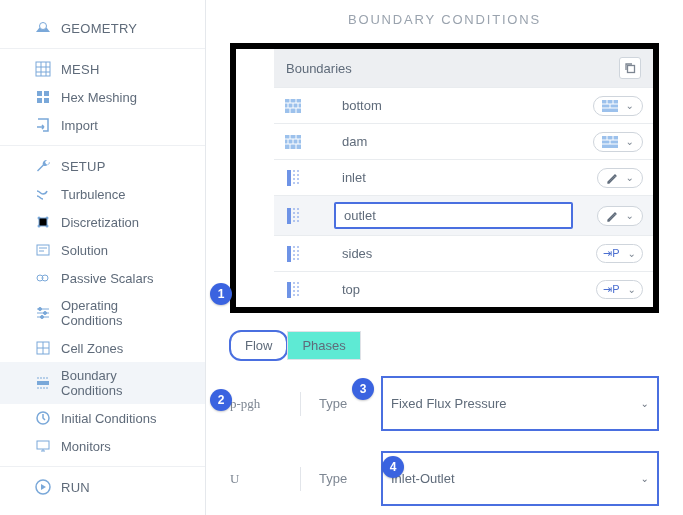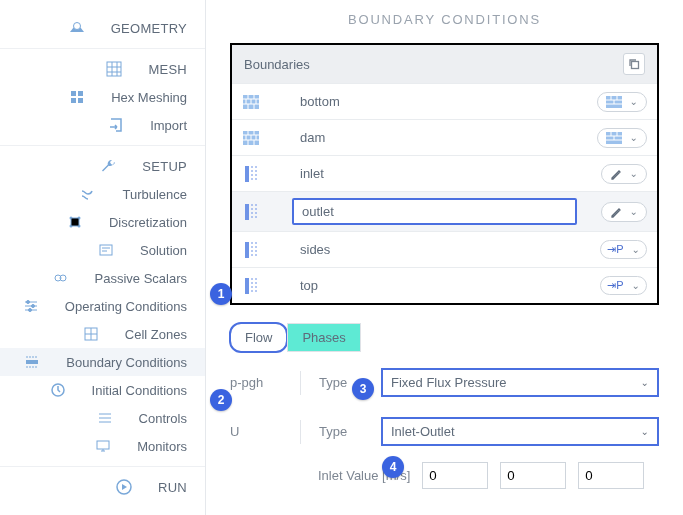--- a/index.html
+++ b/index.html
@@ -1,51 +1,51 @@
 <!DOCTYPE html>
 <html><head>
 <meta charset="utf-8">
 <style>
   * { box-sizing: border-box; margin: 0; padding: 0; }
   body { font-family: "Segoe UI", Arial, sans-serif; font-size: 13px; color: #5f6b7a; background: #fff; width: 683px; height: 515px; overflow: hidden; }
   .app { display: flex; height: 100%; }
   .sidebar { width: 206px; border-right: 1px solid #e5e8ec; padding: 8px 0; }
   .sb-section { padding: 6px 0; border-bottom: 1px solid #eef0f3; }
   .sb-section:last-child { border-bottom: none; }
-  .sb-row { display: flex; align-items: center; gap: 26px; padding: 6px 18px; cursor: pointer; justify-content: flex-end; }
+  .sb-row { display: flex; align-items: center; gap: 10px; padding: 6px 35px; cursor: pointer; }
   .sb-row.active { background: #f2f5f9; }
   .sb-head { text-transform: uppercase; letter-spacing: .02em; }
   .sb-icon { width: 16px; height: 16px; color: #7aa8d9; display:flex; align-items:center; justify-content:center; }
   .main { flex: 1; display: flex; flex-direction: column; }
   .page-title { text-align: center; letter-spacing: .14em; color: #9aa3ae; padding: 12px 0 16px; font-size: 13px; }
   .content { padding: 0 24px 20px 24px; position: relative; }
-  .panel { border: 2px solid #000000; }
+  .panel { border: 6px solid #000000; padding-left: 38px; }
   .panel-head { background: #edeff2; padding: 8px 12px; display: flex; align-items: center; justify-content: space-between; }
   .copy-btn { width: 22px; height: 22px; border: 1px solid #cfd5dc; background: #fff; border-radius: 3px; display:flex;align-items:center;justify-content:center; cursor:pointer; }
   .b-row { display: flex; align-items: center; padding: 6px 10px; border-top: 1px solid #e9ecef; gap: 24px; }
   .b-row:first-of-type { border-top: none; }
   .b-row.sel .b-label { border: 2px solid #4a6fe0; background:#fff; }
   .b-row.sel { background: #f3f5f8; }
   .b-icon { width: 18px; height: 18px; margin-right: 8px; display:flex;align-items:center;justify-content:center; }
   .b-icon.wall { color:#6fa6e0; }
   .b-icon.patch { color:#5682e2; }
   .b-label { flex: 1; padding: 4px 8px; border-radius: 2px; }
   .b-actions { display: flex; gap: 4px; align-items:center; }
   .pill { display:flex; align-items:center; gap:8px; padding: 3px 8px; border:1px solid #cfd5dc; border-radius: 14px; background:#fff; cursor:pointer; }
   .pill.pRow { padding: 2px 6px; font-size:11px; color:#4b6fd0; }
   .pill .chev { font-size: 10px; color:#7c8692; }
   .tabs { display:flex; margin: 18px 0 6px; }
   .tab { padding: 6px 14px; border: 1px solid #dfe2e7; background: #5eead4; cursor:pointer; }
   .tab.active { background: #fff; border-bottom-color: #fff; }
   .tab.hl { outline: 2px solid #4a6fe0; outline-offset: -1px; border-radius: 11px; }
   .form-row { display:flex; align-items:center; gap: 18px; padding: 10px 0; }
-  .field-lbl { width: 52px; color:#7d8692; }
+  .field-lbl { width: 52px; color:#7d8692;font-family:Liberation Serif, serif; }
   .divider { width:1px; height:24px; background:#e2e5ea; }
   .type-lbl { width: 44px; color:#7d8692; }
-  .select { flex:1; display:flex; align-items:center; justify-content:space-between; padding: 5px 8px; border:1px solid #cfd5dc; background:#fff; cursor:pointer; }
+  .select { flex:1; display:flex; align-items:center; justify-content:space-between; padding: 18px 8px; border:1px solid #cfd5dc; background:#fff; cursor:pointer; }
   .select.hl { border: 2px solid #4a6fe0; }
   .select .chev { font-size:10px; color:#6b7480; }
   .inlet-row { display:flex; align-items:center; gap:12px; padding: 6px 0 0 88px; }
   .inlet-label { color:#7d8692; }
   .num-input { width: 66px; padding: 5px 6px; border:1px solid #cfd5dc; background:#fff; text-align:left; }
   .callout { position:absolute; width:22px; height:22px; border-radius:50%; background:#3a63e0; color:#fff; font-size:12px; display:flex; align-items:center; justify-content:center; font-weight:600; box-shadow:0 1px 2px rgba(0,0,0,.2); }
   .c1 { left: 4px; top: 240px; }
   .c2 { left: 4px; top: 346px; }
   .c3 { left: 146px; top: 335px; }
   .c4 { left: 176px; top: 413px; }
@@ -178,28 +178,20 @@
           <span class="sb-icon">
             <svg width="16" height="16" viewBox="0 0 16 16" fill="none" stroke="currentColor" stroke-width="1.5">
               <circle cx="8" cy="8" r="6"></circle>
               <path d="M8 4v4l2 2"></path>
             </svg>
           </span>
           <span>Initial Conditions</span>
         </div>
       <div class="sb-row">
           <span class="sb-icon">
-            <svg width="16" height="16" viewBox="0 0 16 16" stroke="currentColor" fill="none">
-              <path d="M2 4h12M2 8h12M2 12h12"></path>
-            </svg>
-          </span>
-          <span>Controls</span>
-        </div>
-      <div class="sb-row">
-          <span class="sb-icon">
             <svg width="16" height="16" viewBox="0 0 16 16">
               <rect x="2" y="3" width="12" height="8" fill="none" stroke="currentColor"></rect>
               <path stroke="currentColor" d="M6 13h4M8 11v2"></path>
             </svg>
           </span>
           <span>Monitors</span>
         </div>
     </div>
     <div class="sb-section">
       <div class="sb-row sb-head">

